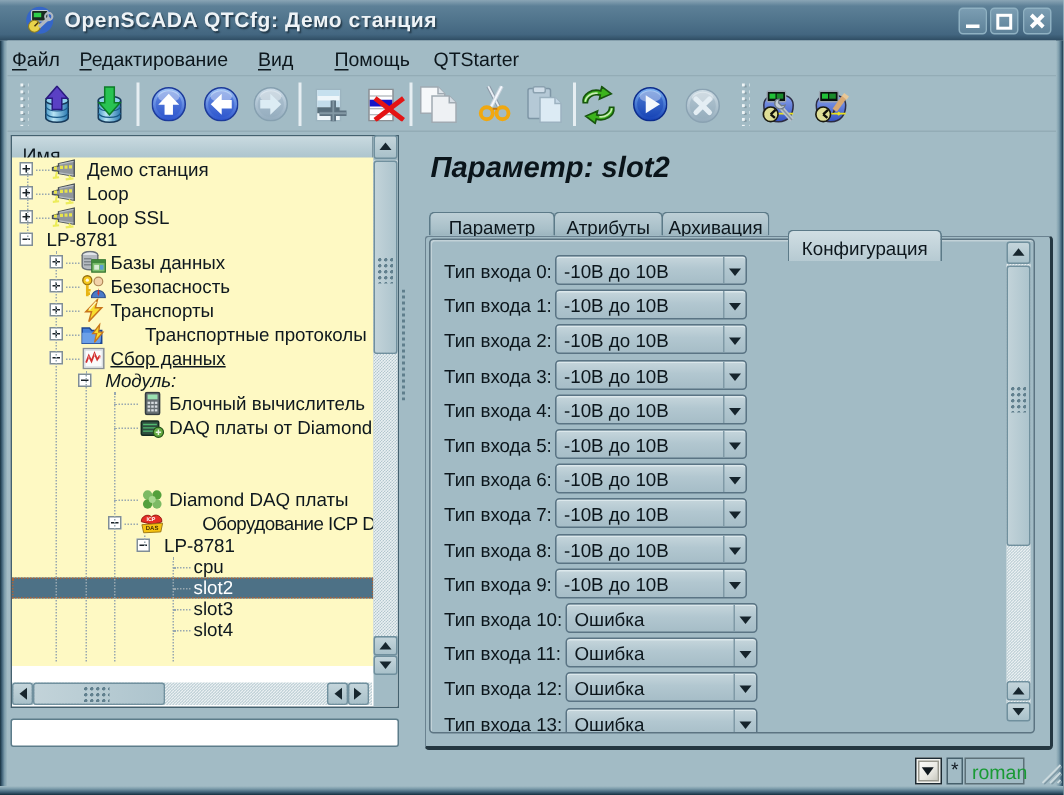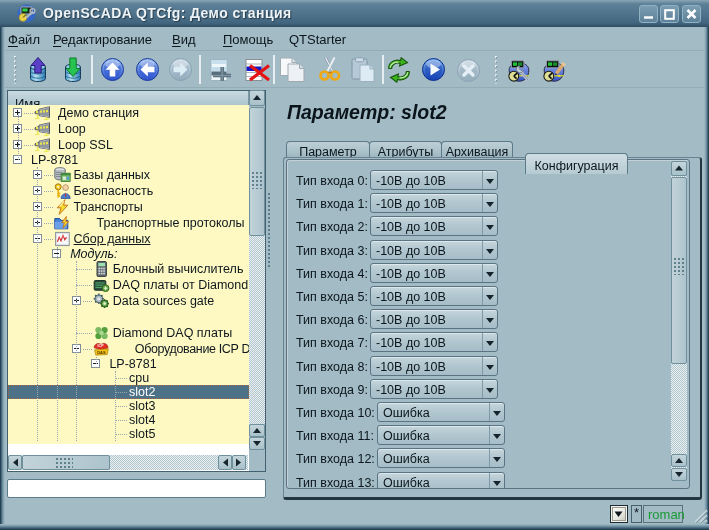--- a/index.html
+++ b/index.html
@@ -413,36 +413,20 @@
     <div class="trow" style="top:172px;height:16px">
       <div class="ticon" style="left:84.8px"><svg width="17" height="16" viewBox="0 0 17 16">
           <rect x="1.2" y="3.6" width="11.6" height="9.6" rx="1" fill="#2e4e3e" stroke="#142a20"></rect>
           <path d="M2.4 6 H11.6 M2.4 8.2 H11.6 M2.4 10.4 H11.6" stroke="#52b870" stroke-width="0.9"></path>
           <circle cx="12.6" cy="11.2" r="3.4" fill="#64aa40" stroke="#24541a" stroke-width="0.8"></circle>
           <path d="M10.8 11.2 H14.4 M12.6 9.4 V13" stroke="#e8f4e0" stroke-width="1"></path>
         </svg></div>
       <div class="hstub" style="left:67.8px;width:16px;top:50%"></div>
       <div class="lbl" style="left:104.8px;">DAQ платы от Diamond</div>
     </div>
-    <div class="trow" style="top:188px;height:16px">
-      <div class="ebox plus" style="left:63.8px">
-        <i></i>
-        <b></b>
-      </div>
-      <div class="ticon" style="left:84.8px"><svg width="17" height="16" viewBox="0 0 17 16">
-          <circle cx="5.8" cy="5.8" r="4" fill="#a8b8c0" stroke="#4e646e"></circle>
-          <circle cx="5.8" cy="5.8" r="1.5" fill="#e8eef0"></circle>
-          <path d="M5.8 0.6 V2.4 M5.8 9.2 V11 M0.6 5.8 H2.4 M9.2 5.8 H11 M2.1 2.1 L3.4 3.4 M8.2 8.2 L9.5 9.5 M9.5 2.1 L8.2 3.4 M3.4 8.2 L2.1 9.5" stroke="#4e646e" stroke-width="1.5"></path>
-          <circle cx="11.6" cy="10.6" r="3.6" fill="#6cb04c" stroke="#2e5e20"></circle>
-          <circle cx="11.6" cy="10.6" r="1.3" fill="#e4f2dc"></circle>
-          <path d="M11.6 6.2 V8 M11.6 13.2 V15 M7.2 10.6 H9 M14.2 10.6 H16 M8.5 7.5 L9.7 8.7 M13.5 12.5 L14.7 13.7 M14.7 7.5 L13.5 8.7 M9.7 12.5 L8.5 13.7" stroke="#2e5e20" stroke-width="1.3"></path>
-        </svg></div>
-      <div class="hstub" style="left:74.8px;width:9px;top:50%"></div>
-      <div class="lbl" style="left:104.8px;">Data sources gate</div>
-    </div>
     <div class="trow" style="top:220px;height:16px">
       <div class="ticon" style="left:84.8px"><svg width="17" height="16" viewBox="0 0 17 16">
           <circle cx="5.4" cy="5" r="3.1" fill="#7cba64"></circle>
           <circle cx="11.6" cy="5" r="3.1" fill="#54a03c"></circle>
           <circle cx="5.4" cy="11" r="3.1" fill="#54a03c"></circle>
           <circle cx="11.6" cy="11" r="3.1" fill="#7cba64"></circle>
           <circle cx="8.5" cy="8" r="2.3" fill="#a8d890"></circle>
         </svg></div>
       <div class="hstub" style="left:67.8px;width:16px;top:50%"></div>
       <div class="lbl" style="left:104.8px;">Diamond DAQ платы</div>
@@ -474,24 +458,20 @@
       <div class="hstub" style="left:107px;width:12px;top:50%"></div>
       <div class="lbl" style="left:121px;">slot2</div>
     </div>
     <div class="trow" style="top:294px;height:14px">
       <div class="hstub" style="left:107px;width:12px;top:50%"></div>
       <div class="lbl" style="left:121px;">slot3</div>
     </div>
     <div class="trow" style="top:308px;height:14px">
       <div class="hstub" style="left:107px;width:12px;top:50%"></div>
       <div class="lbl" style="left:121px;">slot4</div>
-    </div>
-    <div class="trow" style="top:322px;height:14px">
-      <div class="hstub" style="left:107px;width:12px;top:50%"></div>
-      <div class="lbl" style="left:121px;">slot5</div>
     </div>
     <div class="vline" style="left:9.5px;top:8px;height:47px"></div>
     <div class="vline" style="left:29px;top:62px;height:274px"></div>
     <div class="vline" style="left:48.5px;top:142px;height:194px"></div>
     <div class="vline" style="left:68px;top:156px;height:180px"></div>
     <div class="vline" style="left:87.5px;top:252px;height:7px"></div>
     <div class="vline" style="left:107.4px;top:266px;height:70px"></div>
   </div>
 
 <div class="abs" style="left:249px;top:91px;width:16px;height:380px;background:#a2bbc5"></div>

